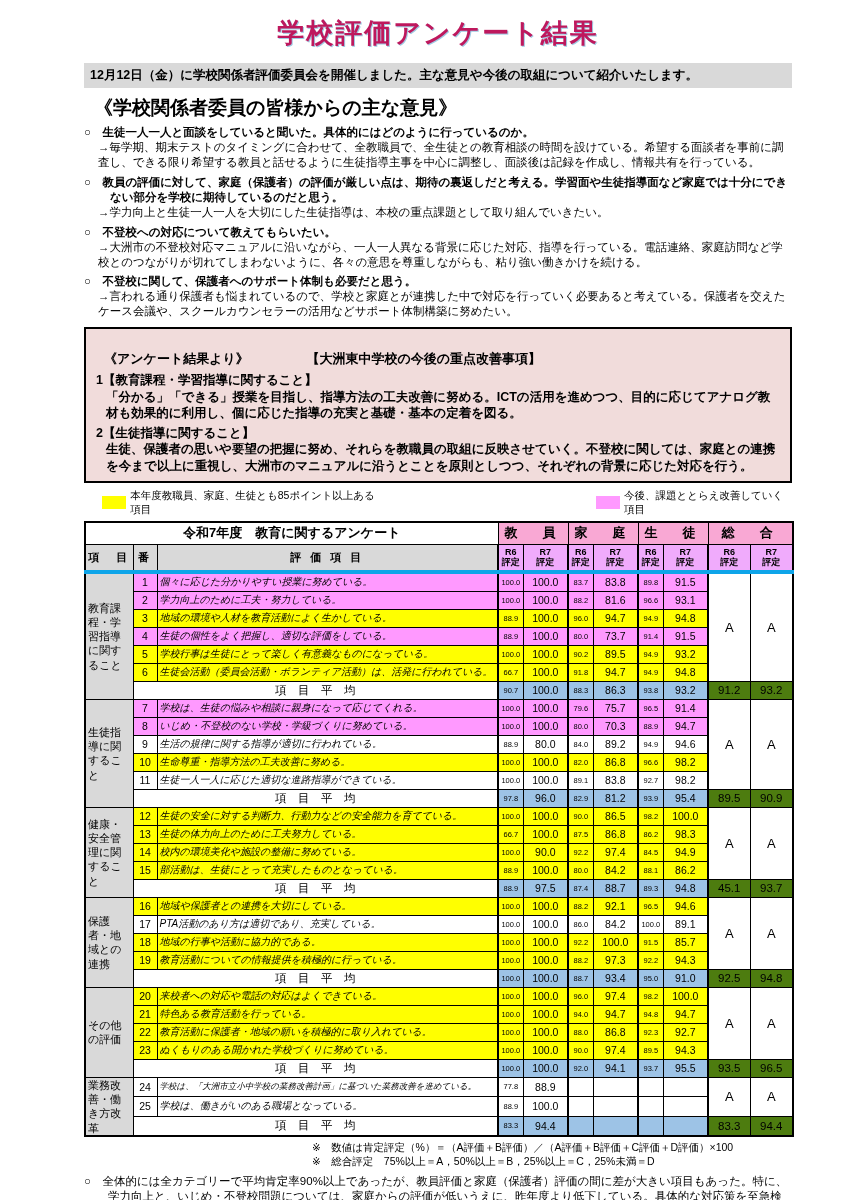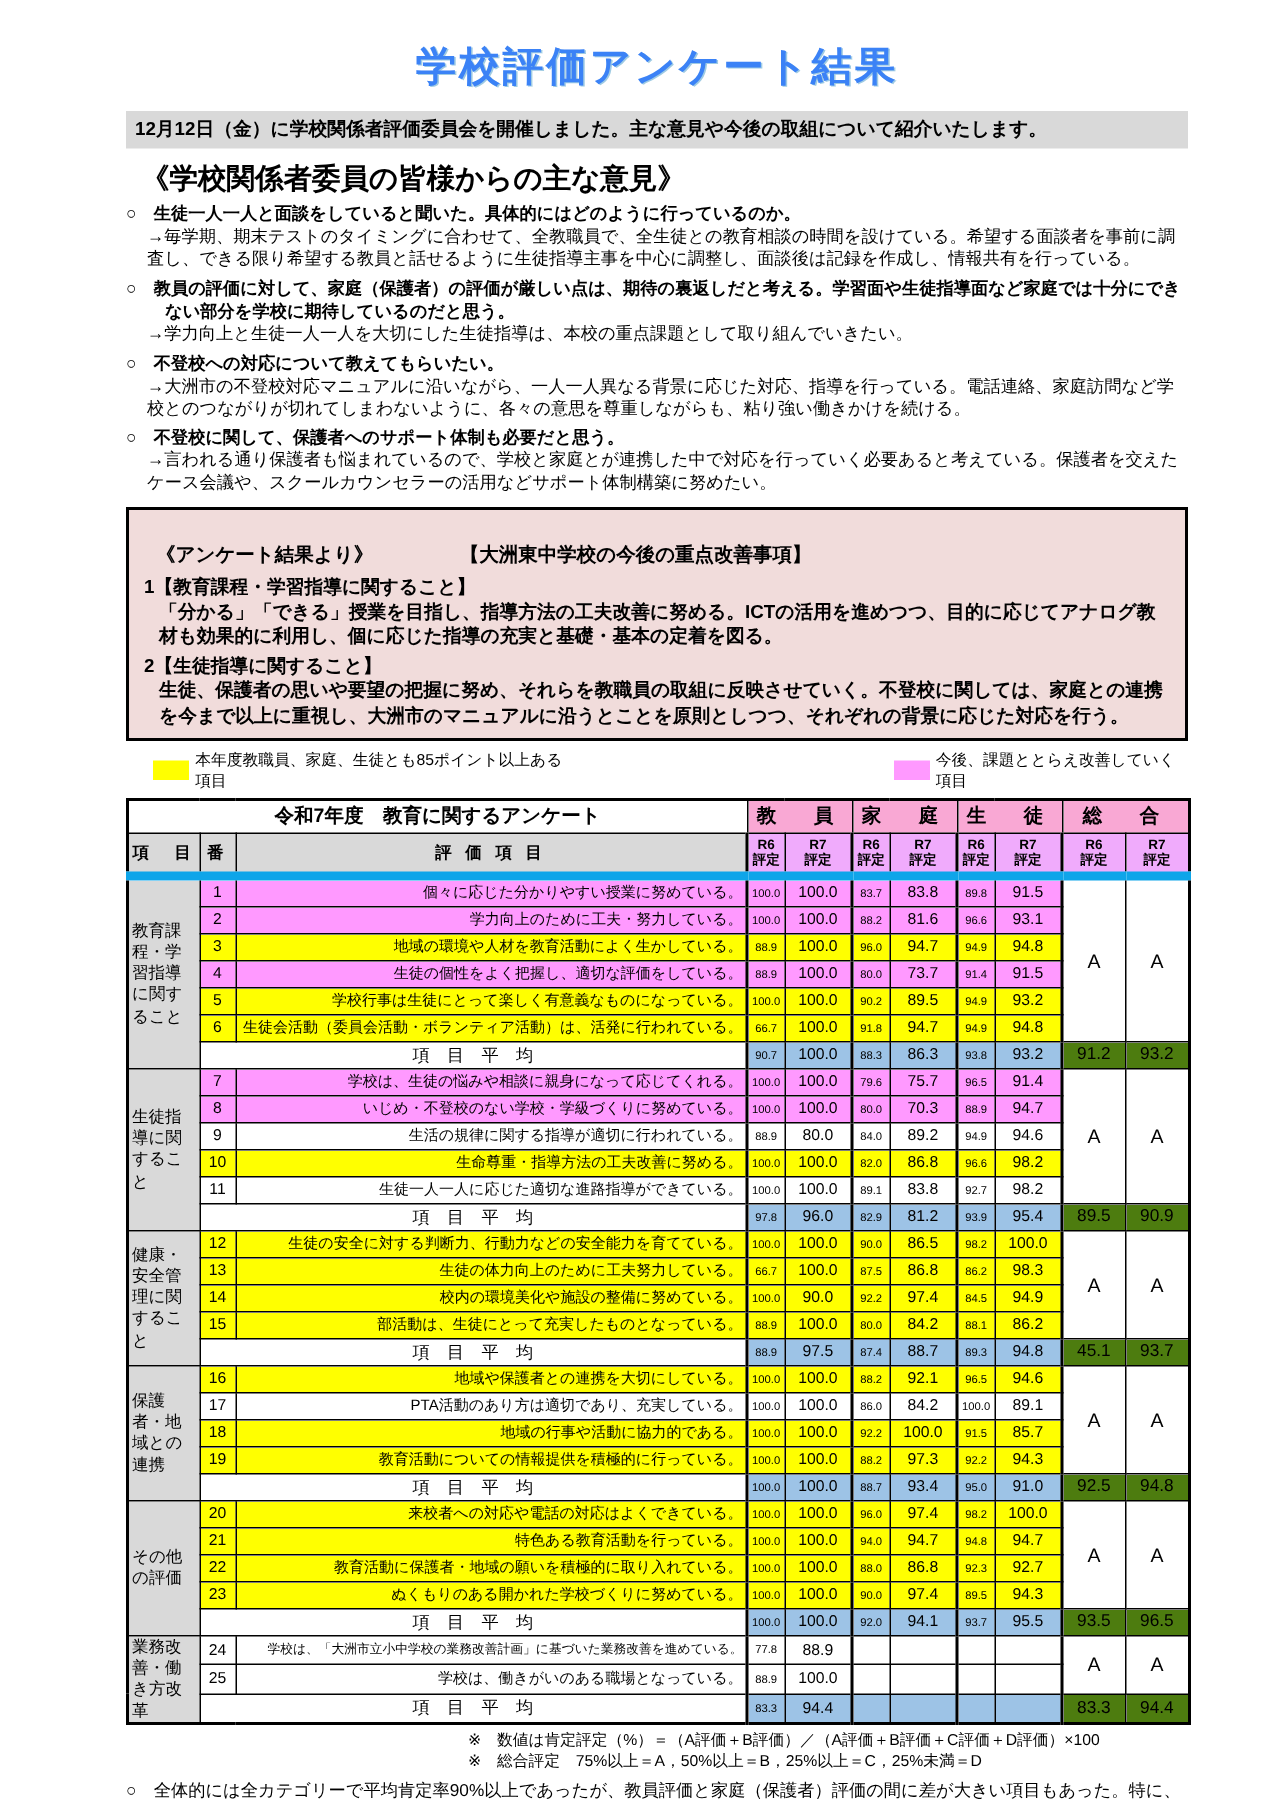--- a/index.html
+++ b/index.html
@@ -1,20 +1,20 @@
 <!DOCTYPE html>
 <html lang="ja"><head>
 <meta charset="utf-8">
 <style>
   html,body{margin:0;padding:0;background:#fff;}
   body{width:849px;height:1200px;overflow:hidden;font-family:"Liberation Sans","DejaVu Sans",sans-serif;color:#000;}
   .page{box-sizing:border-box;width:849px;height:1200px;padding:14px 57px 10px 84px;}
 
-  .doc-title{text-align:center;font-size:27px;font-weight:bold;color:#3b82f6;letter-spacing:2px;
-             text-shadow:1px 1px 0 #9fcbe3;margin:12px 0 12px 0;}
+  .doc-title{text-align:center;font-size:27px;font-weight:bold;color:#be185d;letter-spacing:2px;
+             text-shadow:1px 1px 0 #9fcbe3;margin:1px 0 12px 0;}
 
   .banner{background:#d9d9d9;font-weight:bold;font-size:12.5px;padding:4px 6px;margin-bottom:7px;}
 
   .sec-heading{font-weight:bold;font-size:19px;margin:0 0 4px 10px;}
 
   .op{margin-bottom:5px;}
   .op-q{font-weight:bold;font-size:11.5px;line-height:1.3;padding-left:26px;text-indent:-26px;}
   .op-q::before{content:"○　";}
   .op-a{font-size:11.5px;line-height:1.3;padding-left:14px;}
 
@@ -26,28 +26,28 @@
   .bx-item-body{font-weight:bold;font-size:12.5px;line-height:1.3;padding-left:10px;}
 
   .legend{display:flex;align-items:center;font-size:10.5px;margin:6px 0 4px 18px;}
   .swatch{width:26px;height:13px;display:inline-block;margin-right:4px;border:0;}
   .sw-yellow{background:#ffff00;}
   .sw-pink{background:#ff99ff;margin-left:218px;}
 
   table#stable{border-collapse:collapse;table-layout:fixed;width:708px;border:2px solid #000;}
   #stable th,#stable td{border:1px solid #000;padding:0 2px;overflow:hidden;vertical-align:middle;}
   #stable thead tr:first-child th{height:21px;background:#f9a8d4;}
-  #stable thead tr:nth-child(2) th{height:25px;border-bottom:6px solid #0ea5e9;}
+  #stable thead tr:nth-child(2) th{height:25px;border-bottom:4px solid #0ea5e9;}
   .th-title{font-size:13px;font-weight:bold;background:#fff !important;}
   .th-group{font-size:13px;font-weight:bold;letter-spacing:6px;}
   .th-gray{background:#d9d9d9 !important;font-size:11px;font-weight:bold;letter-spacing:3px;}
   .th-sub{font-size:9px;font-weight:bold;white-space:pre-line;line-height:1.15;background:#f0abfc;text-align:center;}
   .cat{background:#d9d9d9;font-size:11px;text-align:left;padding:2px 3px;word-break:break-all;line-height:1.3;}
   .no{text-align:center;font-size:10.5px;height:17px;}
-  .item{font-size:10px;text-align:right;white-space:nowrap;}
+  .item{font-size:10px;text-align:left;white-space:nowrap;font-style:italic;}
   .item.small{font-size:8.5px;}
   .v{text-align:center;}
   .r6v{font-size:7.5px;}
   .r7v{font-size:10.5px;}
   .hl-yellow{background:#ffff00;}
   .hl-pink{background:#ff99ff;}
   .hl-none{background:#fff;}
   .g{border-left:2px solid #000 !important;}
   .sec-start td{border-top:2px solid #000;}
   .avg-row td{height:17px;}

